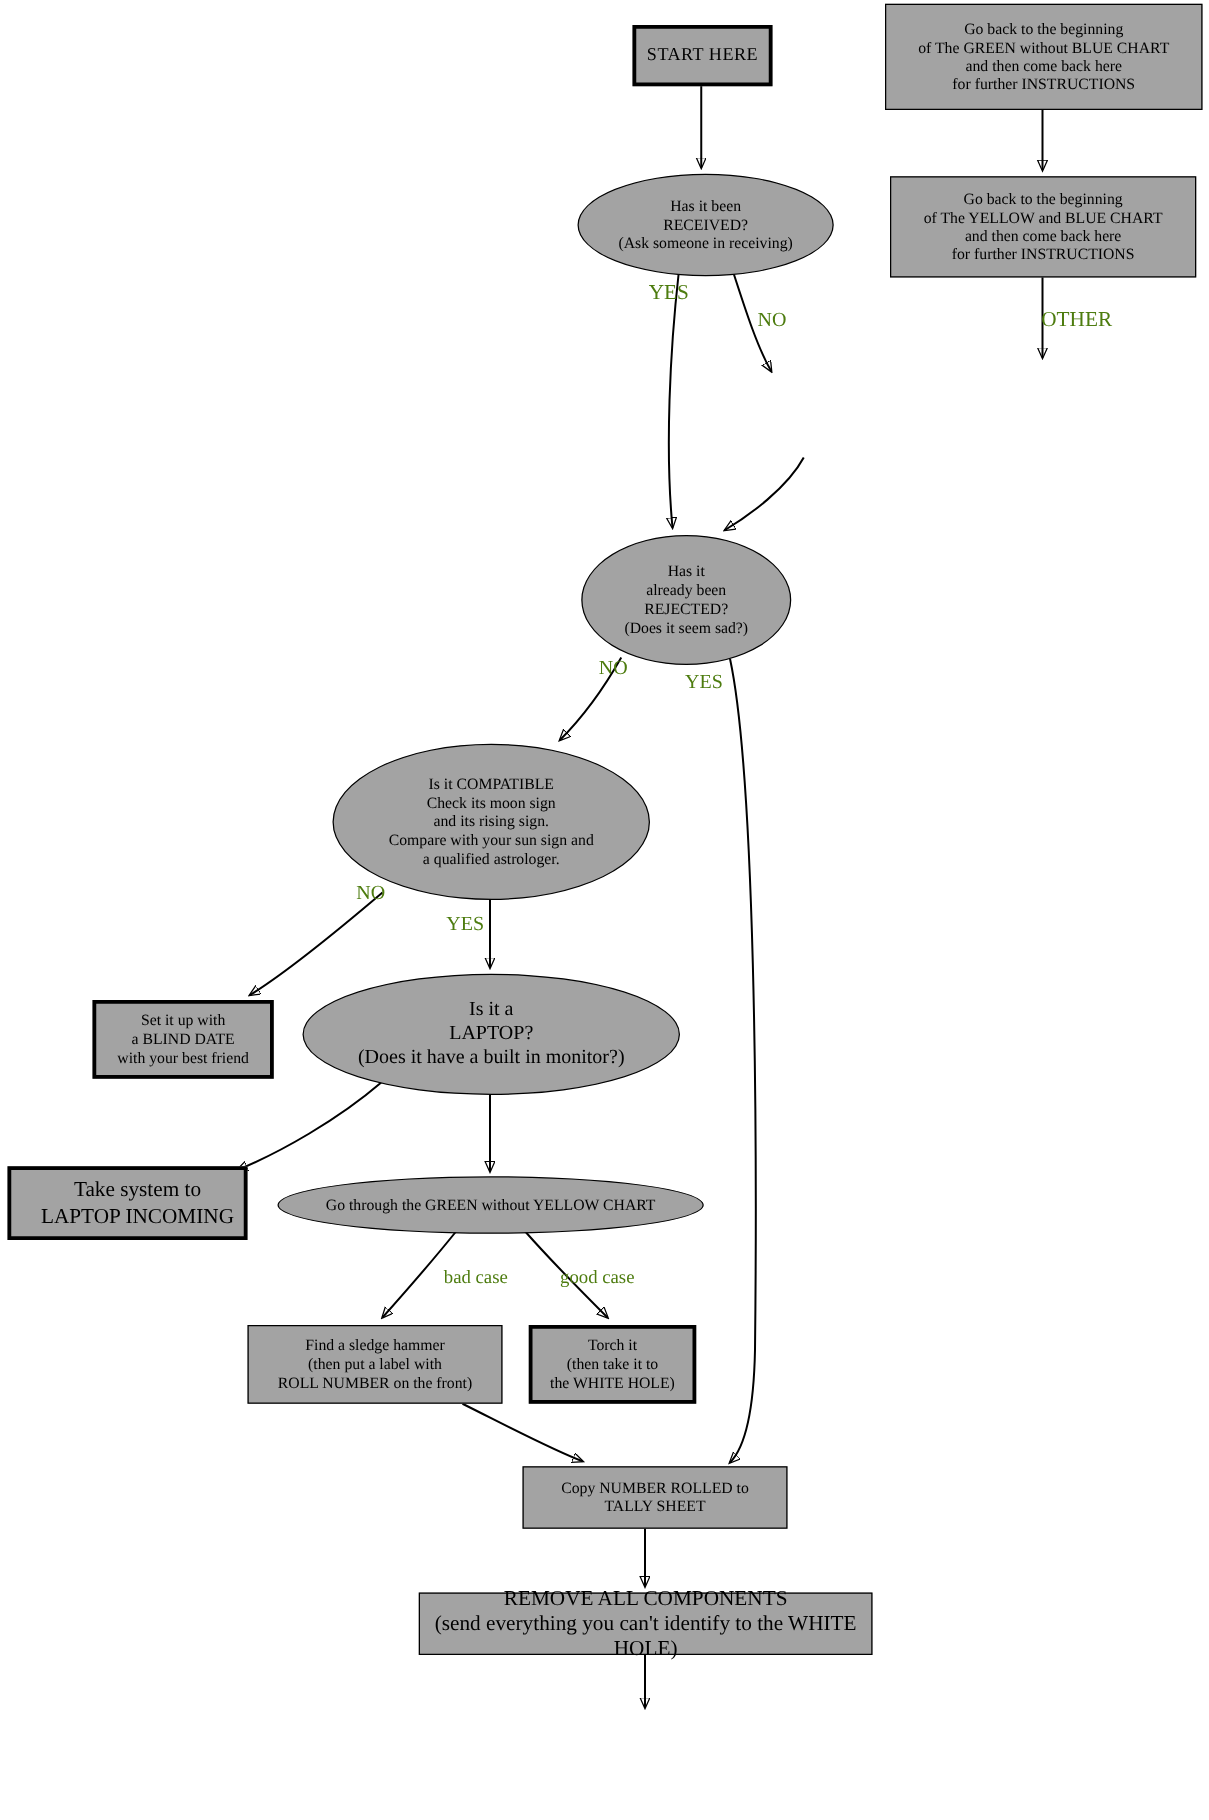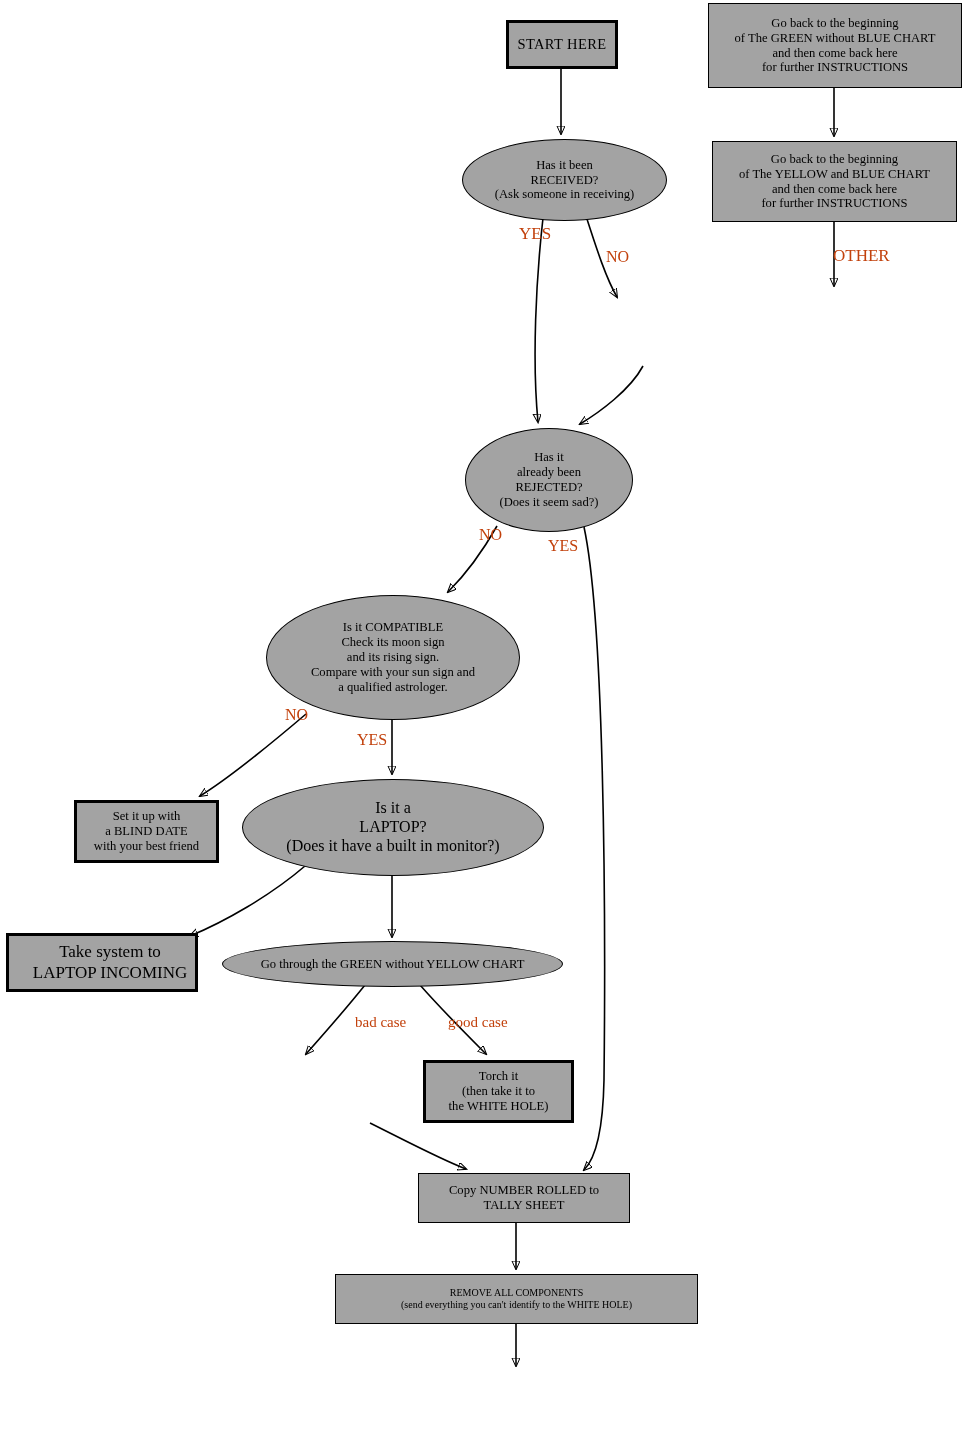--- a/index.html
+++ b/index.html
@@ -39,21 +39,21 @@
   .box-thick {
     border: 3px solid #000;
   }
   .ellipse {
     border: 1px solid #000;
     border-radius: 50%;
   }
   .edge-label {
     position: absolute;
     white-space: nowrap;
-    color: #c2410c;
+    color: #4d7c0f;
     background: transparent;
   }
   svg.edges {
     position: absolute;
     left: 0;
     top: 0;
     width: 967px;
     height: 1456px;
     pointer-events: none;
   }
@@ -149,33 +149,38 @@
 
   <div class="node box-thick" style="left:6px; top:933px; width:192px; height:59px; font-size:17px;padding-left:16px;">
     <span class="txt">Take system to
 LAPTOP INCOMING</span>
   </div>
 
   <div class="node ellipse" style="left:222px; top:941px; width:341px; height:46px; font-size:12.6px;">
     <span class="txt">Go through the GREEN without YELLOW CHART</span>
   </div>
 
-
-  <div class="node box-thick" style="left:423px; top:1060px; width:151px; height:63px; font-size:12.6px;">
+  <div class="node box" style="left:198px; top:1060px; width:204px; height:63px; font-size:12.6px;">
+    <span class="txt">Find a sledge hammer
+(then put a label with
+ROLL NUMBER on the front)</span>
+  </div>
+
+  <div class="node box-thick" style="left:423px; top:1060px; width:134px; height:63px; font-size:12.6px;">
     <span class="txt">Torch it
 (then take it to
 the WHITE HOLE)</span>
   </div>
 
   <div class="node box" style="left:418px; top:1173px; width:212px; height:50px; font-size:12.6px;">
     <span class="txt">Copy NUMBER ROLLED to
 TALLY SHEET</span>
   </div>
 
-  <div class="node box" style="left:335px; top:1274px; width:363px; height:50px; font-size:10px;">
+  <div class="node box" style="left:335px; top:1274px; width:363px; height:50px; font-size:17px;">
     <span class="txt">REMOVE ALL COMPONENTS
 (send everything you can't identify to the WHITE HOLE)</span>
   </div>
 
 
   <div class="node box" style="left:708px; top:3px; width:254px; height:85px; font-size:12.6px;">
     <span class="txt">Go back to the beginning
 of The GREEN without BLUE CHART
 and then come back here
 for further INSTRUCTIONS</span>

